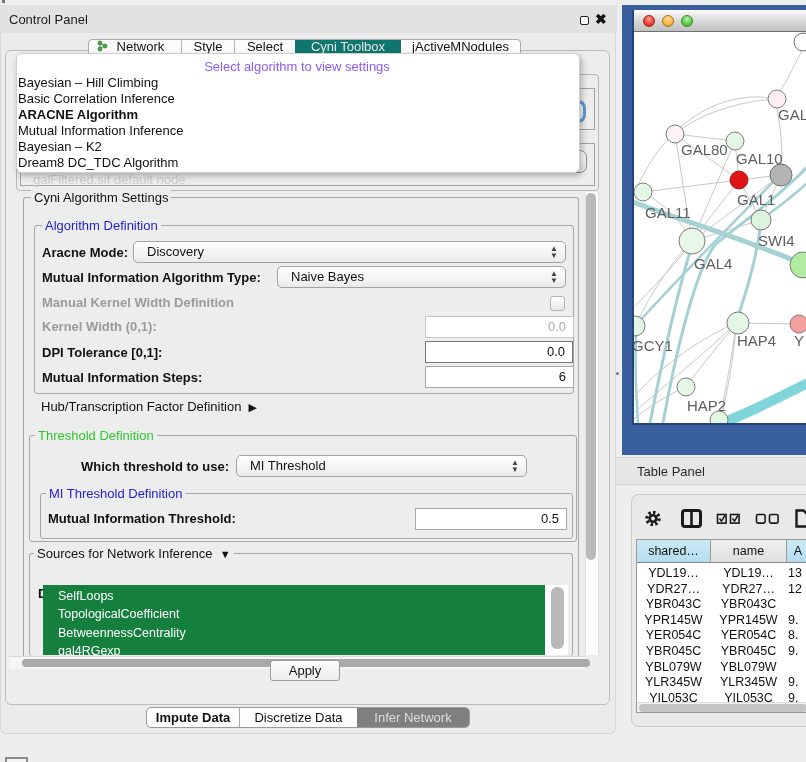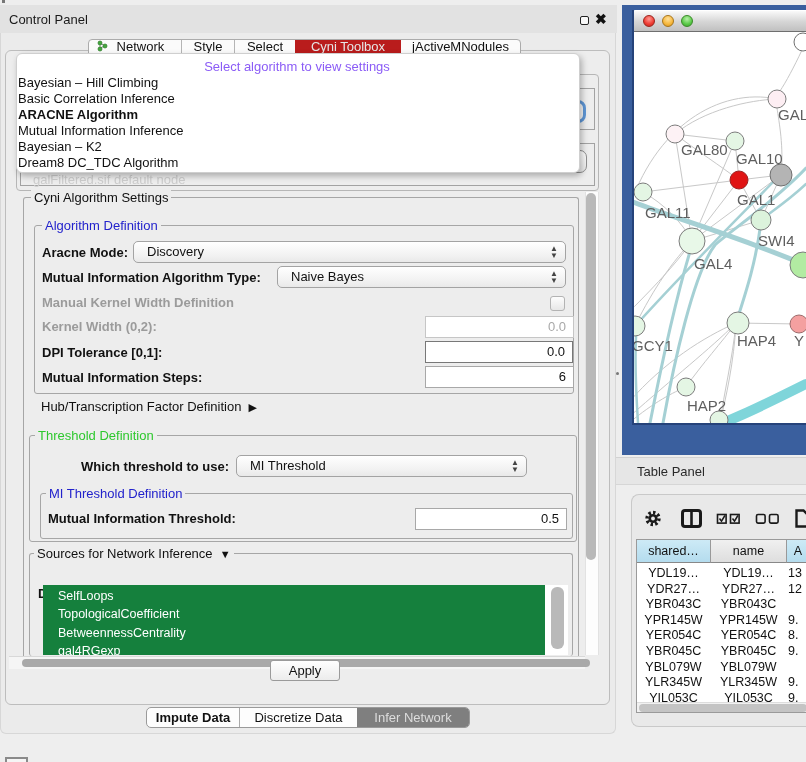--- a/index.html
+++ b/index.html
@@ -52,21 +52,21 @@
     <span class="txt">Discovery</span>
     <span class="arr">▲<br>▼</span>
   </div>
 <div class="lbl b" style="left:42px;top:270px;">Mutual Information Algorithm Type:</div>
 <div class="combo" style="left:277px;top:266px;width:287px;">
     <span class="txt">Naive Bayes</span>
     <span class="arr">▲<br>▼</span>
   </div>
 <div class="lbl b" style="left:42px;top:295px;color:#9b9b9b;">Manual Kernel Width Definition</div>
 <div class="abs" style="left:550px;top:296px;width:13px;height:13px;border:1px solid #b3b3b3;border-radius:3px;background:linear-gradient(#fdfdfd,#e7e7e7);"></div>
-<div class="lbl b" style="left:42px;top:319px;color:#9b9b9b;">Kernel Width (0,2):</div>
+<div class="lbl b" style="left:42px;top:319px;color:#9b9b9b;">Kernel Width (0,1):</div>
 <div class="field" style="left:425px;top:316px;width:140px;height:20px;border-color:#c6c6c6;color:#a9a9a9;padding-right:7px;">0.0</div>
 <div class="lbl b" style="left:42px;top:345px;">DPI Tolerance [0,1]:</div>
 <div class="field" style="left:425px;top:341px;width:139px;height:20px;border:1.5px solid #787878;padding-right:7px;">0.0</div>
 <div class="lbl b" style="left:42px;top:370px;">Mutual Information Steps:</div>
 <div class="field" style="left:425px;top:366px;width:140px;height:20px;padding-right:7px;">6</div>
 
 <div class="lbl" style="left:41px;top:399px;">Hub/Transcription Factor Definition&nbsp;&nbsp;<span style="font-size:11px;">▶</span></div>
 
 <div class="grp" style="left:29px;top:435px;width:546px;height:105px;">
   <div class="gtitle" style="left:5px;color:#2ec82e;">Threshold Definition</div>
@@ -95,21 +95,21 @@
 
 <div class="abs" style="left:9px;top:656px;width:576px;height:12px;background:#f5f5f5;border-top:1px solid #d8d8d8;"></div>
 <div class="abs" style="left:22px;top:659px;width:568px;height:8px;background:#a9a9a9;border-radius:4px;"></div>
 
 <div class="abs" style="left:270px;top:660px;width:68px;height:19px;border:1px solid #9a9a9a;border-radius:3px;background:linear-gradient(#fefefe,#ececec);text-align:center;line-height:19px;">Apply</div>
 
 <div class="abs" style="left:88px;top:39px;height:14px;border:1px solid #ababab;border-radius:4px 4px 0 0;background:#fbfbfb;display:flex;">
   <div style="width:92px;text-align:center;line-height:14px;border-right:1px solid #b5b5b5;">&nbsp;&nbsp;&nbsp;Network</div>
   <div style="width:52px;text-align:center;line-height:14px;border-right:1px solid #b5b5b5;">Style</div>
   <div style="width:60px;text-align:center;line-height:14px;">Select</div>
-  <div style="width:106px;text-align:center;line-height:14px;background:#b91c1c;color:#e6e6e6;">Cyni Toolbox</div>
+  <div style="width:106px;text-align:center;line-height:14px;background:#0f766e;color:#e6e6e6;">Cyni Toolbox</div>
   <div style="width:119px;text-align:center;line-height:14px;">jActiveMNodules</div>
 </div>
 <svg class="abs" style="left:96px;top:40px;" width="13" height="13" viewBox="0 0 13 13">
   <path d="M4 3 L9 6 M4 8 L9 6 M4 3 L4 8" stroke="#888" stroke-width="1" fill="none"></path>
   <circle cx="4" cy="3" r="2" fill="#44a83e" stroke="#2c7a28" stroke-width="0.7"></circle>
   <circle cx="9" cy="6" r="2" fill="#44a83e" stroke="#2c7a28" stroke-width="0.7"></circle>
   <circle cx="4" cy="9" r="2" fill="#44a83e" stroke="#2c7a28" stroke-width="0.7"></circle>
 </svg>
 
 <div class="abs" style="left:16px;top:53px;width:562px;height:118px;background:#fff;border:1px solid #cfcfcf;border-radius:6px;box-shadow:2px 3px 6px rgba(0,0,0,0.28);"></div>

